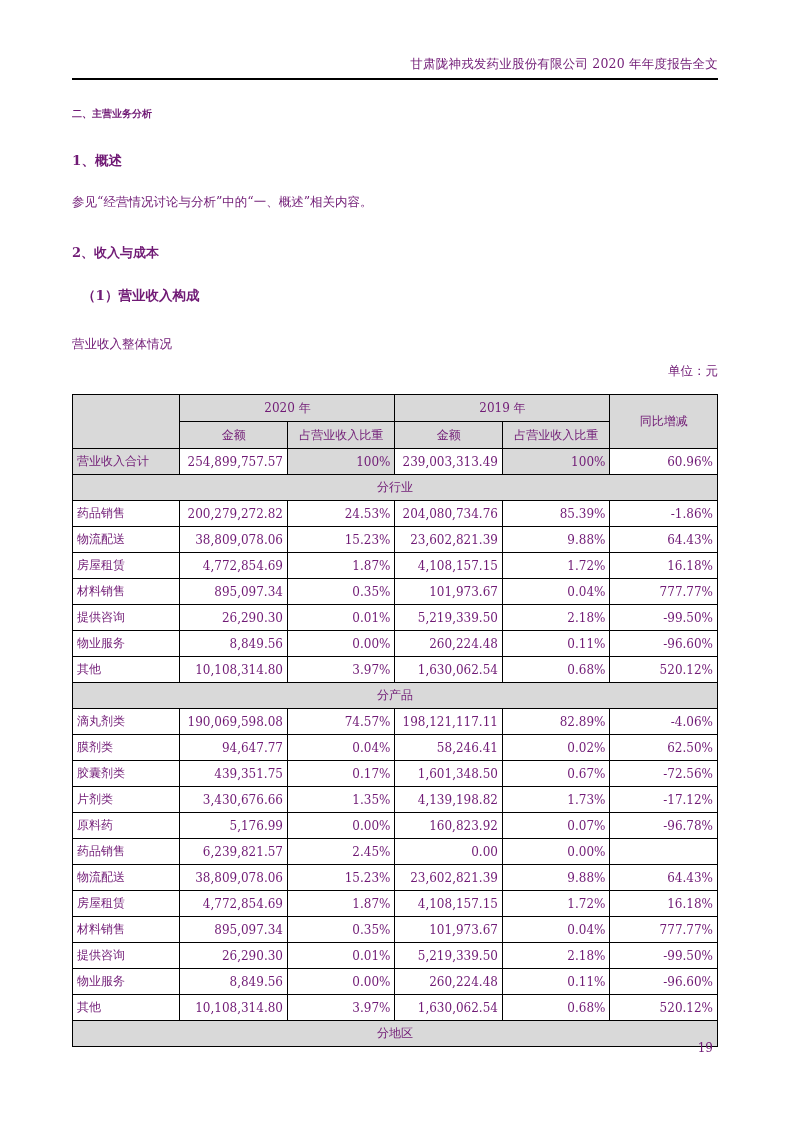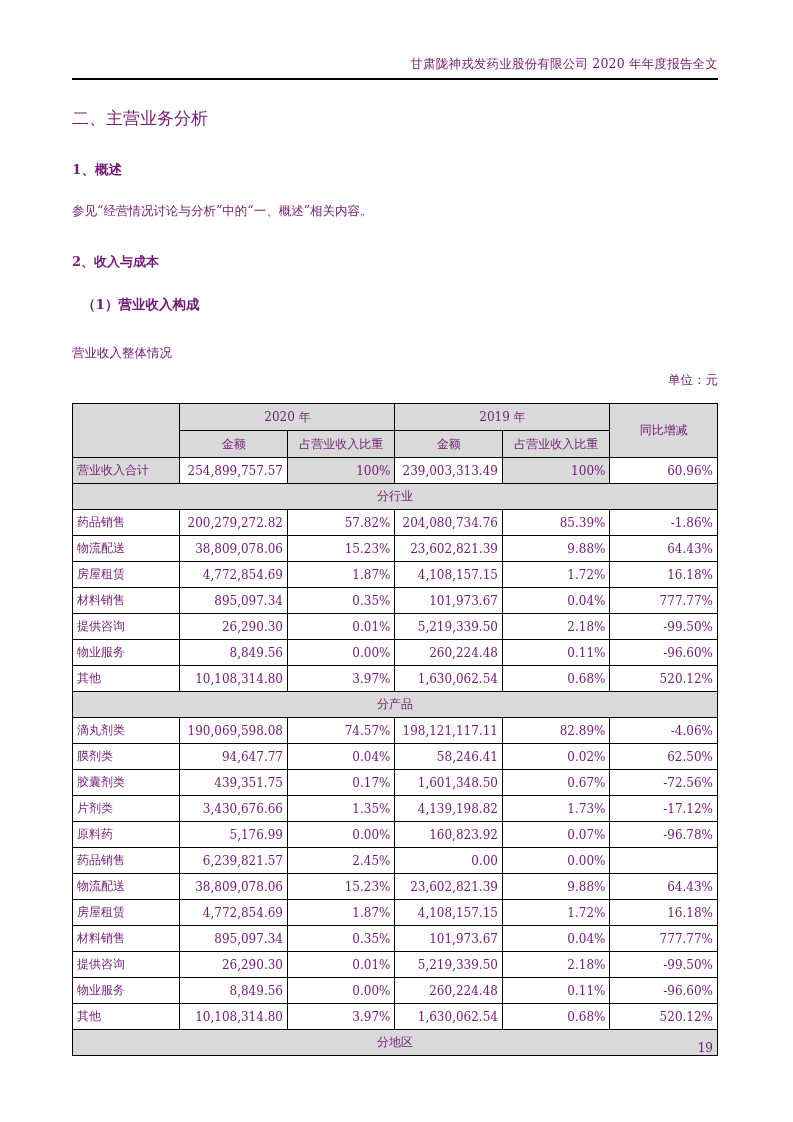--- a/index.html
+++ b/index.html
@@ -21,22 +21,22 @@
     text-align: right;
     font-size: 12.5px;
     letter-spacing: 0.2px;
   }
   .header-rule {
     margin-top: 5px;
     border-bottom: 2.5px solid #000;
   }
   .h-main {
     margin-top: 27px;
-    font-size: 17px;
-    font-weight: normal;
+    font-size: 10px;
+    font-weight: bold;
   }
   .h-sub {
     margin-top: 31px;
     font-size: 13.5px;
     font-weight: bold;
   }
   .body-text {
     margin-top: 24px;
     font-size: 12.5px;
   }
@@ -142,21 +142,21 @@
           <td class="cell-num">239,003,313.49</td>
           <td class="cell-num shaded">100%</td>
           <td class="cell-num">60.96%</td>
         </tr>
         <tr>
           <td colspan="6" class="section-cell shaded">分行业</td>
         </tr>
         <tr>
           <td class="cell-label">药品销售</td>
           <td class="cell-num">200,279,272.82</td>
-          <td class="cell-num">57.82%</td>
+          <td class="cell-num">24.53%</td>
           <td class="cell-num">204,080,734.76</td>
           <td class="cell-num">85.39%</td>
           <td class="cell-num">-1.86%</td>
         </tr>
         <tr>
           <td class="cell-label">物流配送</td>
           <td class="cell-num">38,809,078.06</td>
           <td class="cell-num">15.23%</td>
           <td class="cell-num">23,602,821.39</td>
           <td class="cell-num">9.88%</td>

